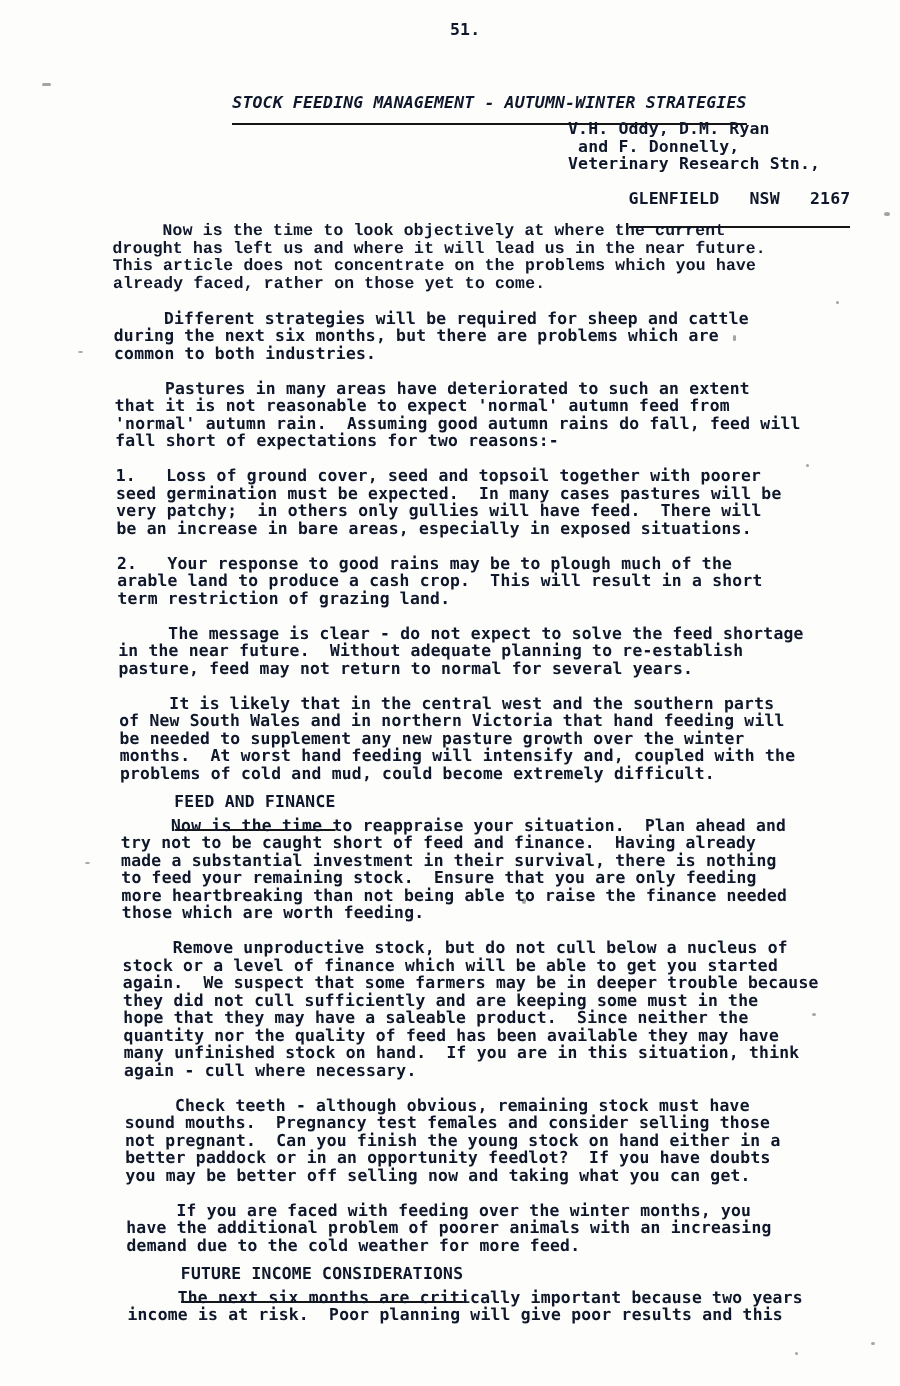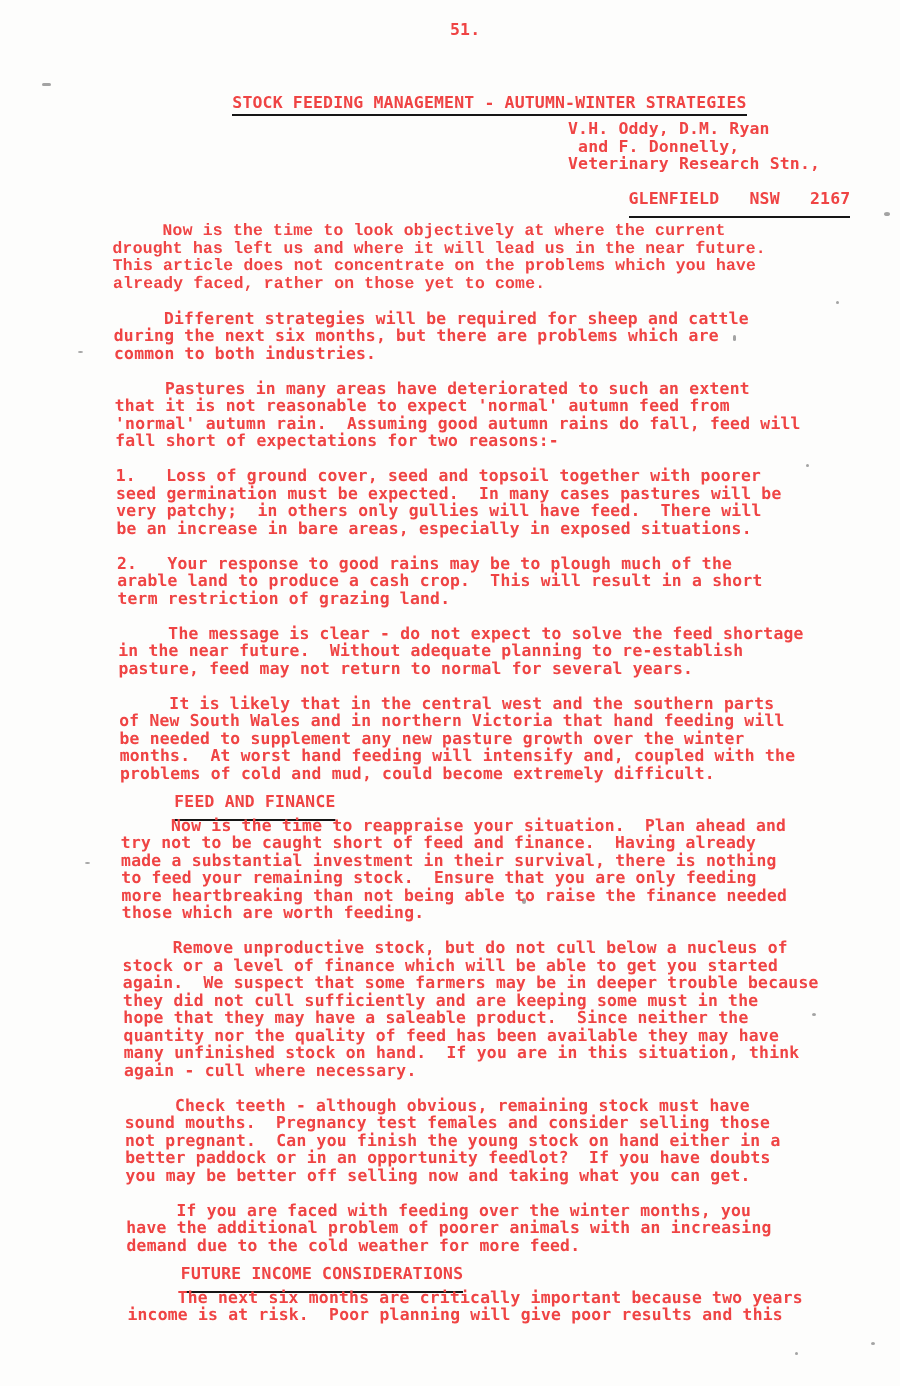--- a/index.html
+++ b/index.html
@@ -5,27 +5,27 @@
   html,body{margin:0;padding:0;background:#ffffff;}
   .page{
     position:relative;
     width:900px;height:1386px;
     background:#fdfdfc;
     overflow:hidden;
     font-family:"DejaVu Sans Mono","Liberation Mono",monospace;
     font-weight:700;
     font-size:16.5px;
     letter-spacing:.15px;
-    color:#ef4444;
+    color:#0f172a;
   }
   .line{height:17.5px;line-height:17.5px;white-space:pre;}
   .page-number{position:absolute;top:21px;left:450px;}
   .doc-title{position:absolute;top:76px;left:192px;}
-  .u-heavy{border-bottom:2.5px solid #161616;padding-bottom:2px;}
-  .u{border-bottom:2px solid #161616;padding-bottom:8px;}
+  .u-heavy{border-bottom:2.5px solid #161616;padding-bottom:11px;font-style:italic;}
+  .u{border-bottom:2px solid #161616;padding-bottom:18px;}
   .authors{position:absolute;top:120px;left:568px;}
   .body-text{
     position:absolute;top:214px;left:112px;width:760px;
     transform:skewX(0.8deg);transform-origin:top left;
   }
   .block{margin-top:17.5px;}
   .block:first-child{margin-top:8px;font-family:Liberation Mono, monospace;}
   .heading{margin-top:11px;margin-left:54px;}
   .heading + .block{margin-top:6px;}
   .speck{position:absolute;background:#5a5a5a;border-radius:50%;opacity:.55;}

